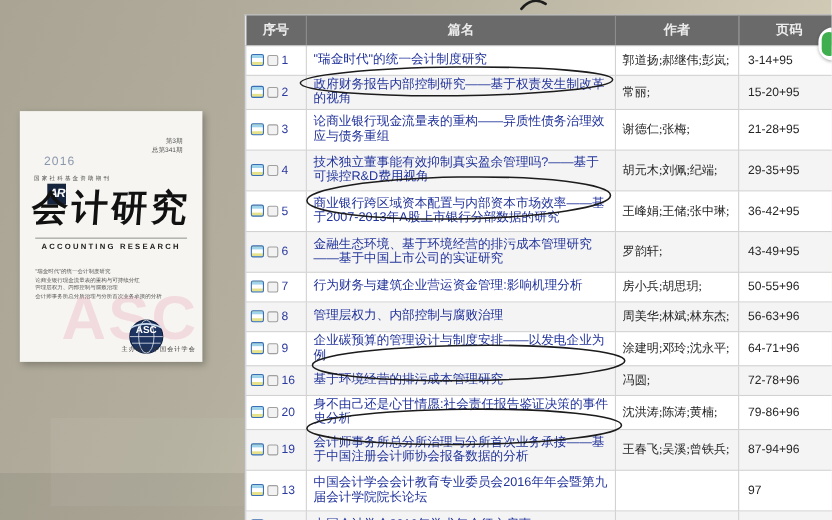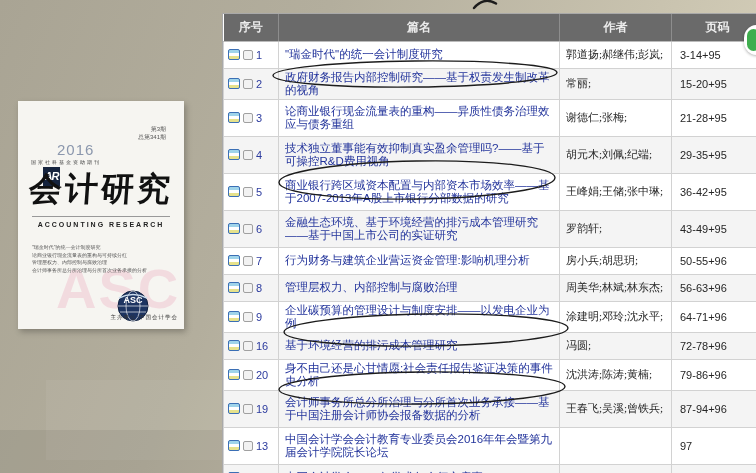--- a/index.html
+++ b/index.html
@@ -15,21 +15,21 @@
   .bg-patch2 { position:absolute; left:0; top:430px; width:756px; height:43px;
     background:rgba(0,0,0,0.06); }
 
   
   .cover { position:absolute; left:18px; top:101px; width:166px; height:228px;
     background:#f6f5f1; box-shadow:2px 3px 6px rgba(0,0,0,0.25); overflow:hidden; }
   .cover-logo { position:absolute; left:25px; top:20px; width:17px; height:19px;
     background:#16243e; color:#fff; font-style:italic; font-weight:bold;
     font-size:11px; line-height:19px; text-align:center; letter-spacing:-1px;margin-top:46px; }
   .cover-year { position:absolute; left:22px; top:40px; color:#8b97ad;
-    font-size:15px; letter-spacing:1px;margin-left:17px; }
+    font-size:11px; letter-spacing:1px; }
   .cover-issue { position:absolute; right:18px; top:24px; text-align:right;
     color:#555; font-size:6px; line-height:8px; }
   .cover-fund { position:absolute; left:13px; top:58px; color:#444;
     font-size:5px; letter-spacing:2px; }
   .cover-title-cn { position:absolute; left:0; top:66px; width:100%; text-align:center;
     font-family:"DejaVu Serif","Liberation Serif",serif; font-weight:bold;
     font-size:33px; color:#111; letter-spacing:3px; transform:skewX(-4deg); }
   .cover-rule { position:absolute; left:14px; top:115px; width:138px; height:1px; background:#999; }
   .cover-title-en { position:absolute; left:0; top:120px; width:100%; text-align:center;
     font-size:7px; font-weight:bold; color:#222; letter-spacing:2px; }

